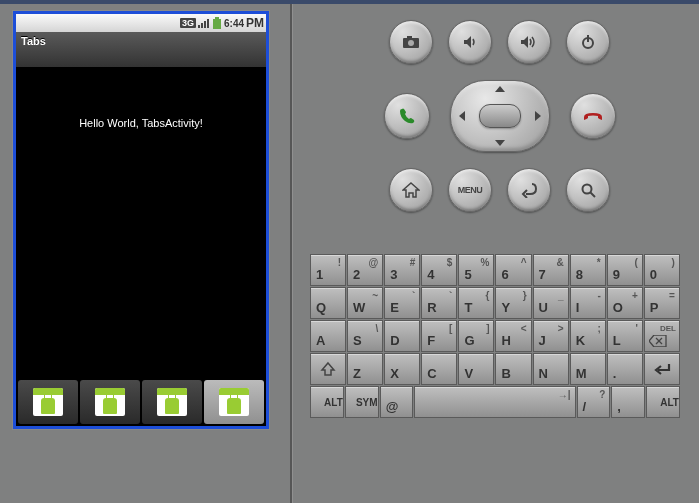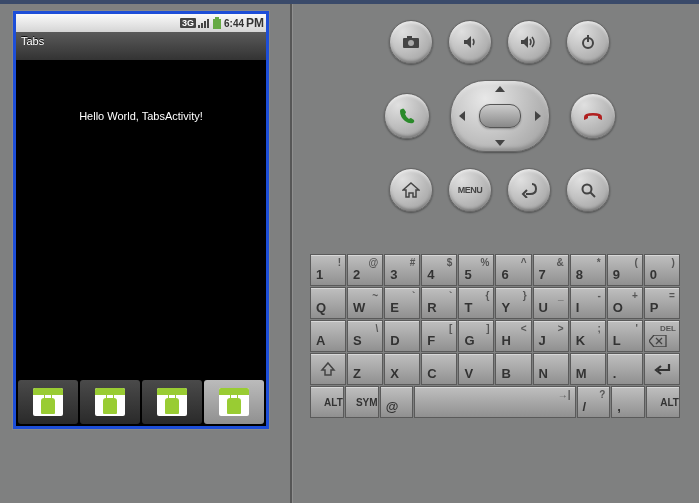--- a/index.html
+++ b/index.html
@@ -46,25 +46,25 @@
     gap: 2px;
   }
   .status-bar .sig {
     font-size: 9px;
     background: #444;
     color: #fff;
     padding: 0 2px;
     border-radius: 1px;
   }
   .title-bar {
-    height: 28px;
+    height: 35px;
     background: linear-gradient(#5a5a5a, #333);
     color: #fff;
     font-size: 11px;
-    font-weight: normal;
+    font-weight: bold;
     line-height: 18px;
     padding: 0 5px;
     text-shadow: 0 -1px 0 #000;
   }
   .content {
     color: #fff;
     font-size: 11px;
     text-align: center;
     padding-top: 50px;
   }

